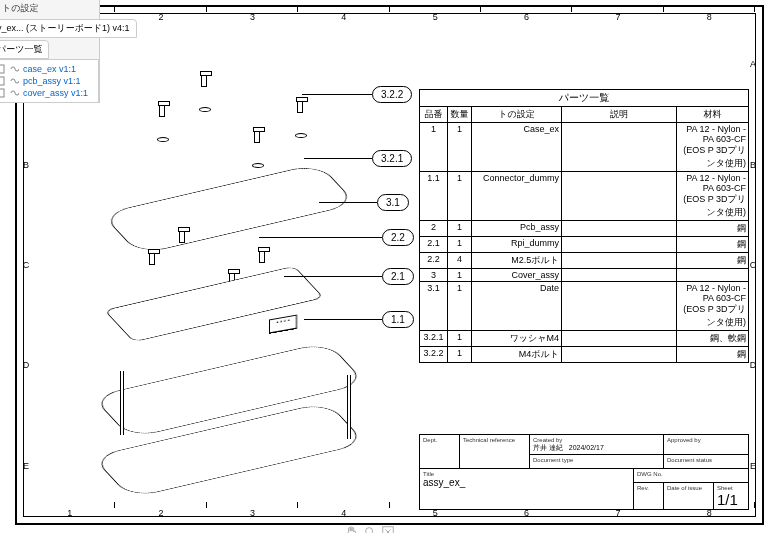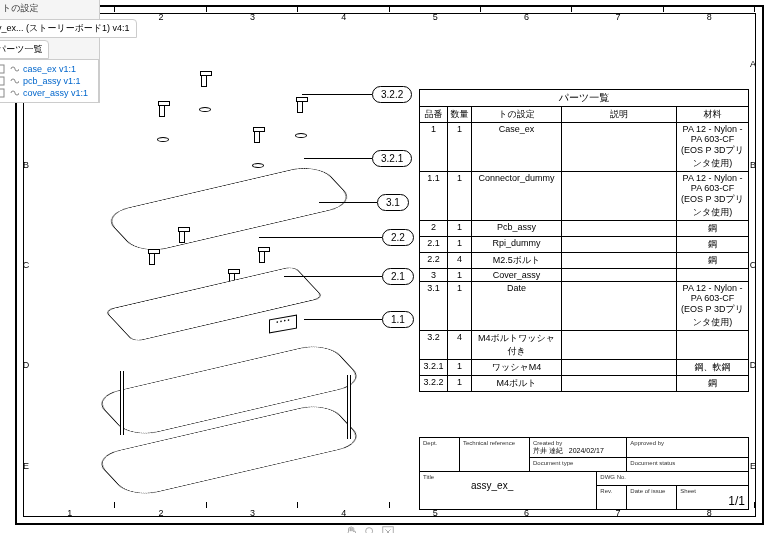--- a/index.html
+++ b/index.html
@@ -191,21 +191,21 @@
   table.parts {
     border-collapse: collapse;
     width: 100%;
     background: #fff;
     padding-left: 48px;
   }
   table.parts th, table.parts td {
     border: 1px solid #000;
     font-size: 9px;
     padding: 1px 2px;
-    text-align: center;
+    text-align: right;
     vertical-align: top;
   }
   table.parts th { text-align: center; font-weight: normal; }
   .col-num { width: 28px; text-align: center !important; }
   .col-qty { width: 24px; text-align: center !important; }
   .col-part { width: 90px; }
   .col-desc { width: auto; }
   .col-mat { width: 72px; }
 
   
@@ -217,21 +217,21 @@
     background: #fff;
   }
   .titleblock td {
     border: 1px solid #000;
     font-size: 7px;
     padding: 1px 3px;
     vertical-align: top;
     height: 14px;
   }
   .titleblock .label { font-size: 6px; color: #333; }
-  .titleblock .val { font-size: 10px; margin-left: 48px; }
+  .titleblock .val { font-size: 10px; }
 
   
   .view-toolbar {
     position: absolute;
     left: 345px; bottom: -6px;
     display: flex;
     gap: 4px;
     z-index: 20;
   }
   .vt-icon {
@@ -432,27 +432,20 @@
               <td class="col-part">Cover_assy</td>
               <td class="col-desc"></td>
               <td class="col-mat"></td>
             </tr>
             <tr>
               <td class="col-num">3.1</td>
               <td class="col-qty">1</td>
               <td class="col-part">Date</td>
               <td class="col-desc"></td>
               <td class="col-mat">PA 12 - Nylon - PA 603-CF (EOS P 3Dプリンタ使用)</td>
-            </tr>
-            <tr>
-              <td class="col-num">3.2</td>
-              <td class="col-qty">4</td>
-              <td class="col-part">M4ボルトワッシャ付き</td>
-              <td class="col-desc"></td>
-              <td class="col-mat"></td>
             </tr>
             <tr>
               <td class="col-num">3.2.1</td>
               <td class="col-qty">1</td>
               <td class="col-part">ワッシャM4</td>
               <td class="col-desc"></td>
               <td class="col-mat">鋼、軟鋼</td>
             </tr>
             <tr>
               <td class="col-num">3.2.2</td>
@@ -484,21 +477,21 @@
         <td colspan="3" rowspan="2" style="height:30px;">
           <span class="label">Title</span><br>
           <span class="val">assy_ex_</span>
         </td>
         <td colspan="3"><span class="label">DWG No.</span></td>
       </tr>
       <tr>
         <td style="width:30px;"><span class="label">Rev.</span></td>
         <td style="width:50px;"><span class="label">Date of issue</span></td>
         <td style="width:35px;"><span class="label">Sheet</span><br>
-          <span class="val" style="font-size:12px">1/1</span>
+          <span class="val" style="font-size:15px">1/1</span>
         </td>
       </tr>
     </tbody>
       </table>
 
   </div>
 </div>
 
 <div class="view-toolbar">
   <span class="vt-icon"><svg viewBox="0 0 16 16">

